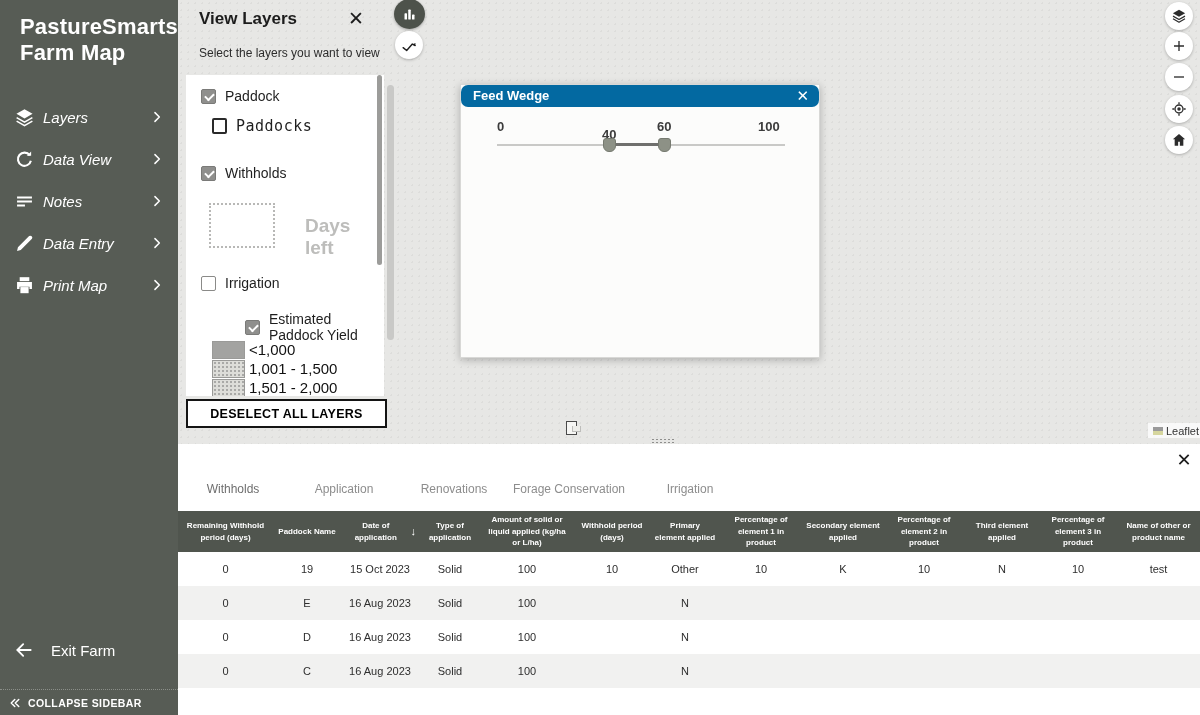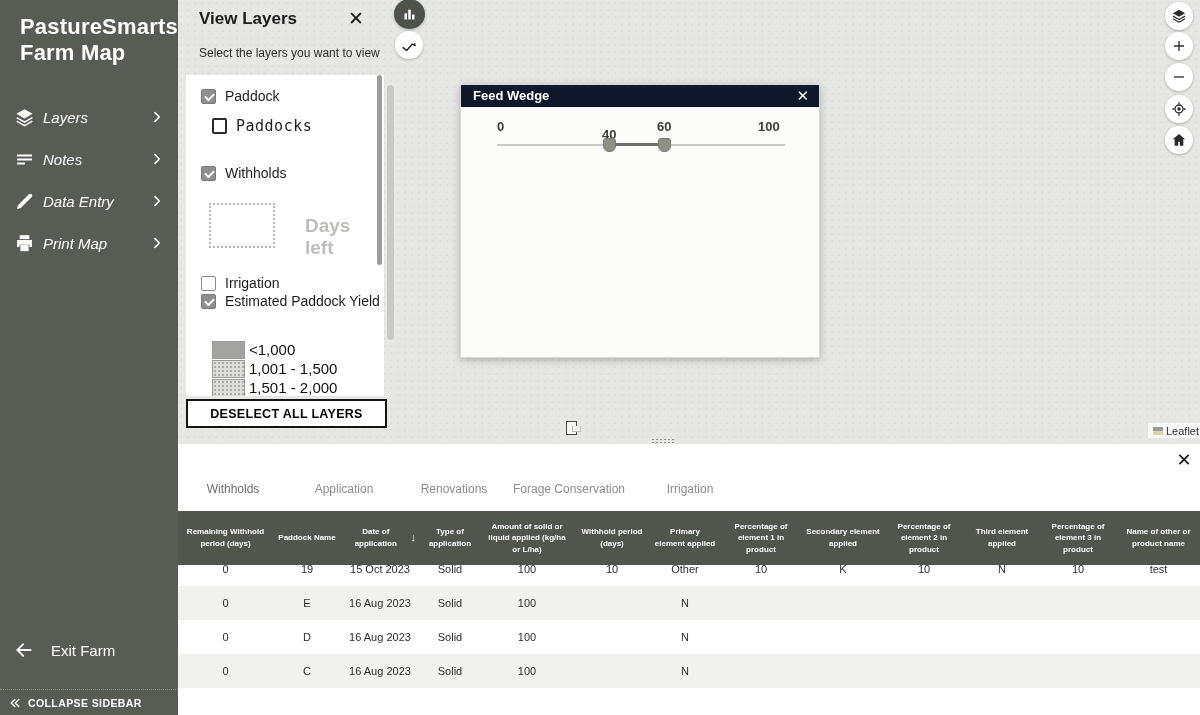--- a/index.html
+++ b/index.html
@@ -79,41 +79,41 @@
   .legend-swatch.solid { background:#a3a3a1; }
   .legend-swatch.dots { background-color:#dddDd9; background-image:radial-gradient(#a9a9a7 .8px, transparent .8px); background-size:4px 4px; }
   .legend-label { font-size:15px; color:#111; margin-left:4px; }
 
   #deselect-btn { position:absolute; left:186px; top:399px; width:201px; height:29px; background:#fff; border:2px solid #141414;
     font-family:"Liberation Sans", sans-serif; font-weight:bold; font-size:12.5px; letter-spacing:.3px; color:#000000; cursor:pointer; z-index:9;}
 
   
   #feed-wedge { position:absolute; left:460px; top:84px; width:360px; height:274px; background:#fcfcfb;
     box-shadow:0 2px 8px rgba(0,0,0,.25); z-index:15; border:1px solid #d8d8d6;}
-  #fw-header { position:absolute; left:0; top:0; width:100%; height:22px; background:#0f172a; color:#fff; }
+  #fw-header { position:absolute; left:0; top:0; width:100%; height:22px; background:#0369a1; color:#fff;border-radius:7px; }
   #fw-title { position:absolute; left:12px; top:3px; font-size:13px; font-weight:bold; }
   #fw-close { position:absolute; right:10px; top:2px; font-size:15px; color:#fff; cursor:pointer; }
   .fw-label { position:absolute; top:34px; font-size:13px; font-weight:bold; color:#3c3c3c; }
   #fw-track { position:absolute; left:36px; top:59px; width:288px; height:2px; background:#c9c9c7; }
   #fw-active { position:absolute; left:148px; top:58px; width:55px; height:3px; background:#6f6f6d; }
   .fw-handle { position:absolute; top:53px; width:13px; height:14px; background:#8d9186; border:1px solid #767a70;
     border-radius:3px 3px 6px 6px; cursor:pointer; }
 
   
   #bottom-panel { position:absolute; left:178px; top:444px; width:1022px; height:271px; background:#fff; z-index:20; }
   #drag-dots { position:absolute; left:473px; top:-6px; width:24px; height:6px;
     background-image:radial-gradient(#8f8f8d 1px, transparent 1px); background-size:4px 3px; cursor:ns-resize;}
   #bp-close { position:absolute; left:996px; top:6px; width:20px; height:20px; font-size:18px; color:#1c1c1c; text-align:center; line-height:20px; cursor:pointer; }
   #tabs { position:absolute; left:0; top:30px; height:37px; display:flex; }
   .tab { height:37px; display:flex; align-items:flex-start; justify-content:center; padding-top:8px; font-size:12px; color:#8d8d8d; cursor:pointer; position:relative; }
   .tab.active { color:#6e6e6e; }
   .tab.active::after { content:""; position:absolute; left:0; bottom:-5px; width:100%; height:5px; background:#4a4a4a; }
 
   .tbl-grid { display:grid; grid-template-columns:95px 68px 78px 62px 92px 78px 68px 84px 80px 82px 74px 78px 83px; width:1022px; }
-  #tbl-header { position:absolute; left:0; top:67px; height:54px; background:#50554e; color:#fff; }
+  #tbl-header { position:absolute; left:0; top:67px; height:41px; background:#50554e; color:#fff; }
   #tbl-header .hcell { display:flex; align-items:center; justify-content:center; text-align:center;
     font-size:8px; font-weight:bold; line-height:1.45; padding:2px 3px; }
   #tbl-header .sort-arrow { font-size:11px; font-weight:normal; margin-left:3px; cursor:pointer; }
   #tbl-body { position:absolute; left:0; top:108px; }
   .trow { height:34px; }
   .trow:nth-child(even) { background:#f1f1f0; }
   .trow .tcell { display:flex; align-items:center; justify-content:center; font-size:11px; color:#2e2e2e; }
 </style>
 </head>
 <body>
@@ -190,21 +190,21 @@
       <div class="chk-row checked" style="top:90px;">
         <span class="chk"></span>
         <span class="chk-label">Withholds</span>
       </div>
       <div id="days-left-box"></div>
       <div id="days-left-label">Days left</div>
       <div class="chk-row" style="top:200px;">
         <span class="chk"></span>
         <span class="chk-label">Irrigation</span>
       </div>
-      <div class="chk-row checked" style="top:218px;">
+      <div class="chk-row checked" style="top:236px;margin-left:44px;">
         <span class="chk"></span>
         <span class="chk-label">Estimated Paddock Yield</span>
       </div>
       <div class="legend-row" style="top:265px;">
         <span class="legend-swatch solid"></span>
         <span class="legend-label">&lt;1,000</span>
       </div>
       <div class="legend-row" style="top:284px;">
         <span class="legend-swatch dots"></span>
         <span class="legend-label">1,001 - 1,500</span>
@@ -389,20 +389,34 @@
           </span>
           <span class="mi-label">Layers</span>
           <span class="mi-chev">
             <svg viewBox="0 0 24 24" fill="none" stroke="currentColor" stroke-width="2.6" stroke-linecap="round" stroke-linejoin="round">
               <path d="M8.5 4.5 16 12l-7.5 7.5"></path>
             </svg>
           </span>
         </div>
         <div class="menu-item">
           <span class="mi-icon">
+            <svg viewBox="0 0 24 24" fill="none" stroke="currentColor" stroke-width="2.4">
+              <path d="M19.3 13.4A7.5 7.5 0 1 1 18 7.2"></path>
+              <path d="M19.6 2.8v5h-5" stroke-width="0" fill="currentColor"></path>
+            </svg>
+          </span>
+          <span class="mi-label">Data View</span>
+          <span class="mi-chev">
+            <svg viewBox="0 0 24 24" fill="none" stroke="currentColor" stroke-width="2.6" stroke-linecap="round" stroke-linejoin="round">
+              <path d="M8.5 4.5 16 12l-7.5 7.5"></path>
+            </svg>
+          </span>
+        </div>
+        <div class="menu-item">
+          <span class="mi-icon">
             <svg viewBox="0 0 24 24" fill="none" stroke="currentColor" stroke-width="2.2">
               <path d="M3.5 7.5h17M3.5 12h17M3.5 16.5h9"></path>
             </svg>
           </span>
           <span class="mi-label">Notes</span>
           <span class="mi-chev">
             <svg viewBox="0 0 24 24" fill="none" stroke="currentColor" stroke-width="2.6" stroke-linecap="round" stroke-linejoin="round">
               <path d="M8.5 4.5 16 12l-7.5 7.5"></path>
             </svg>
           </span>

